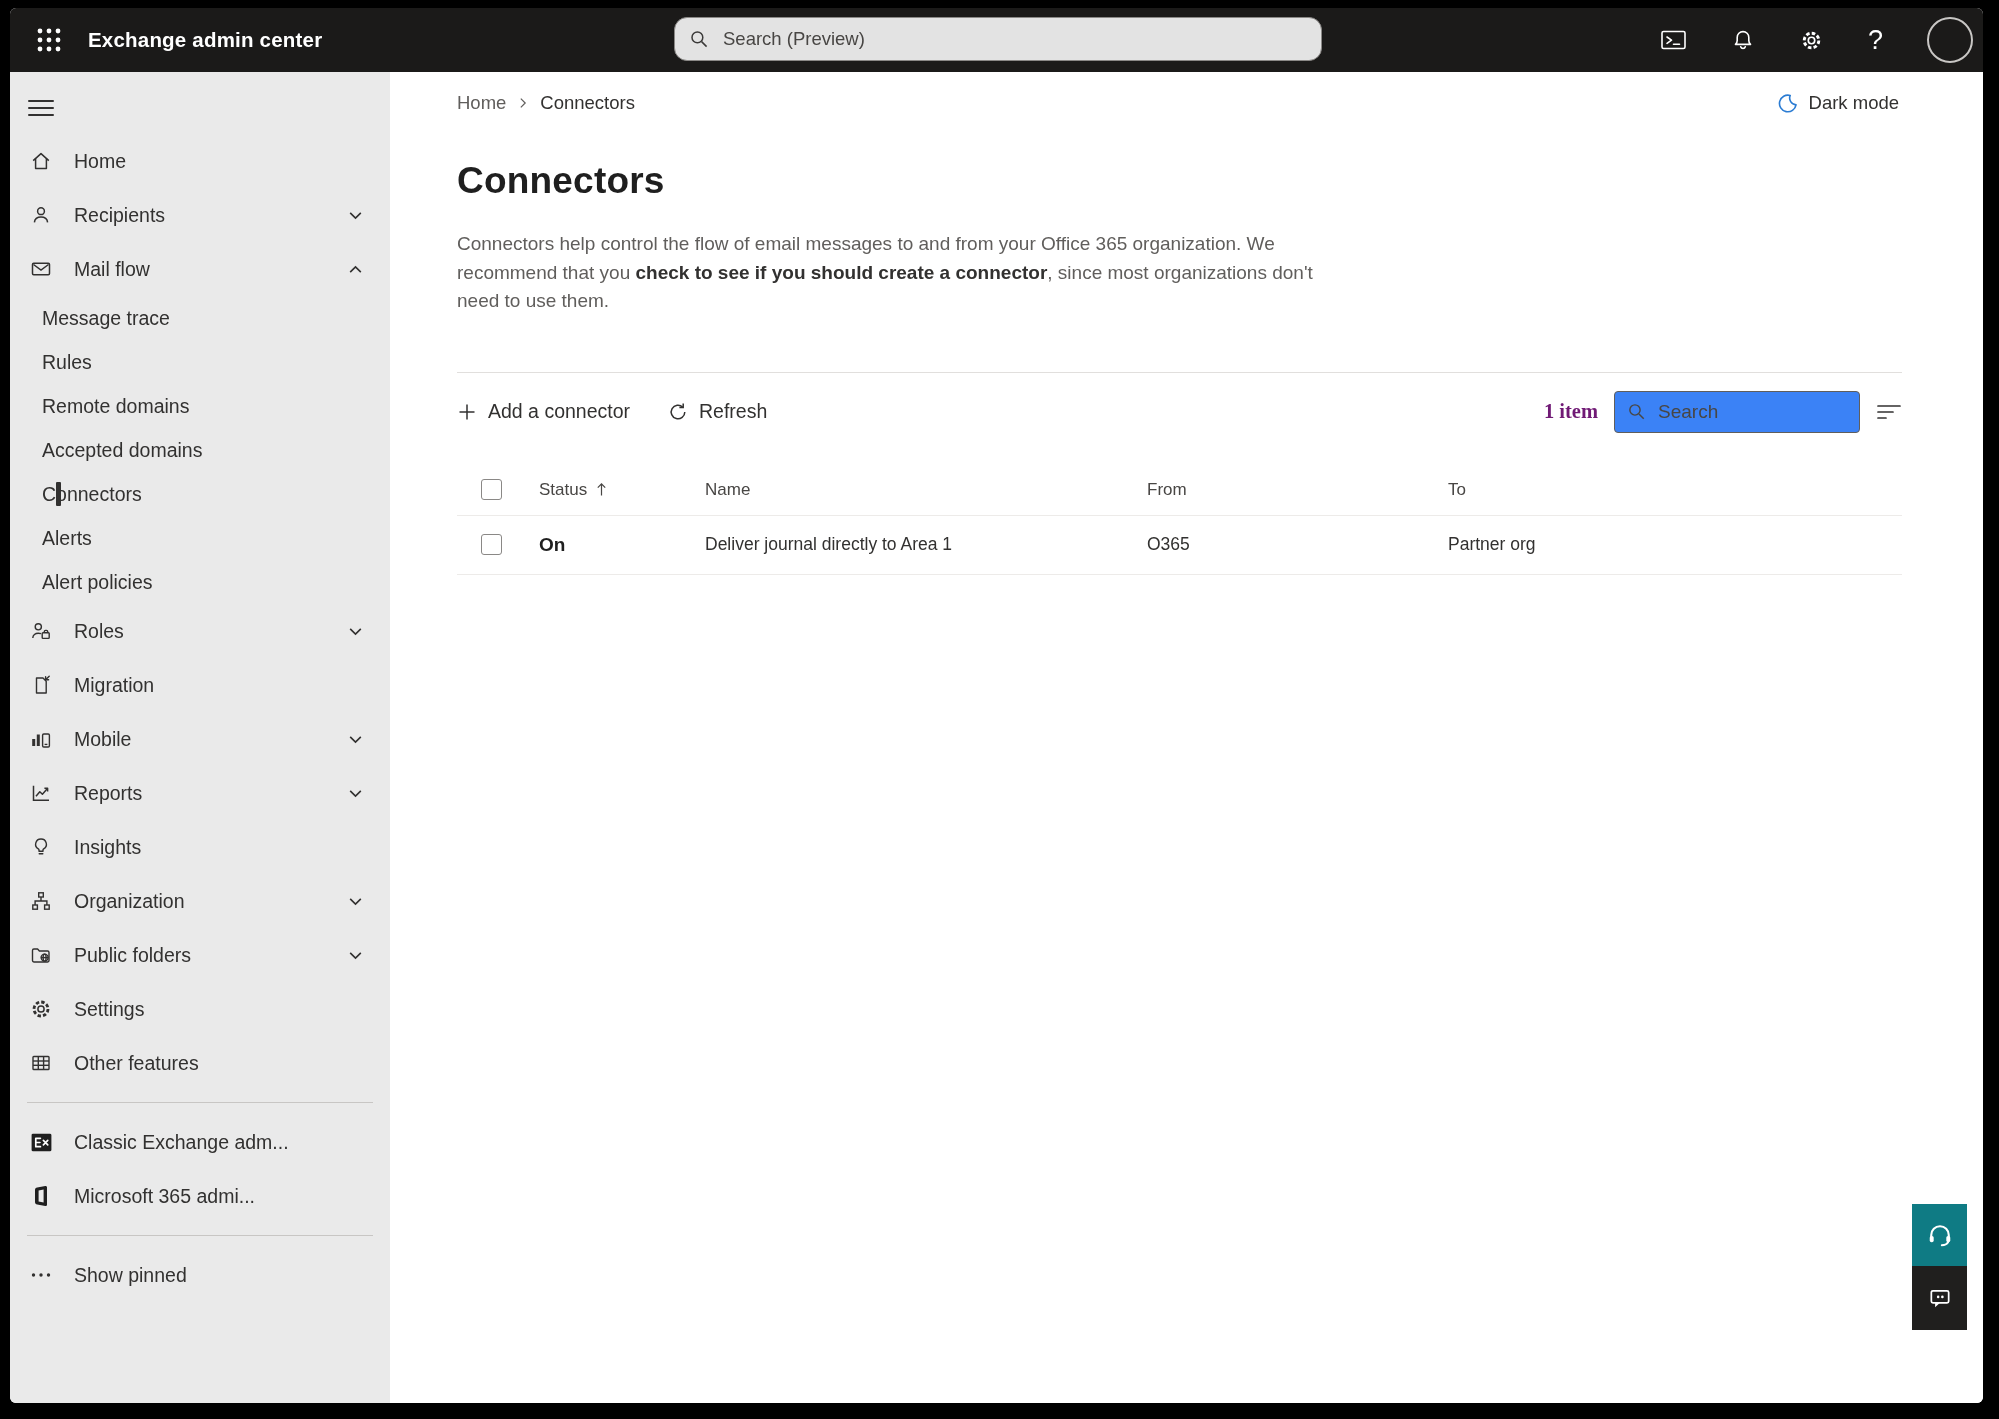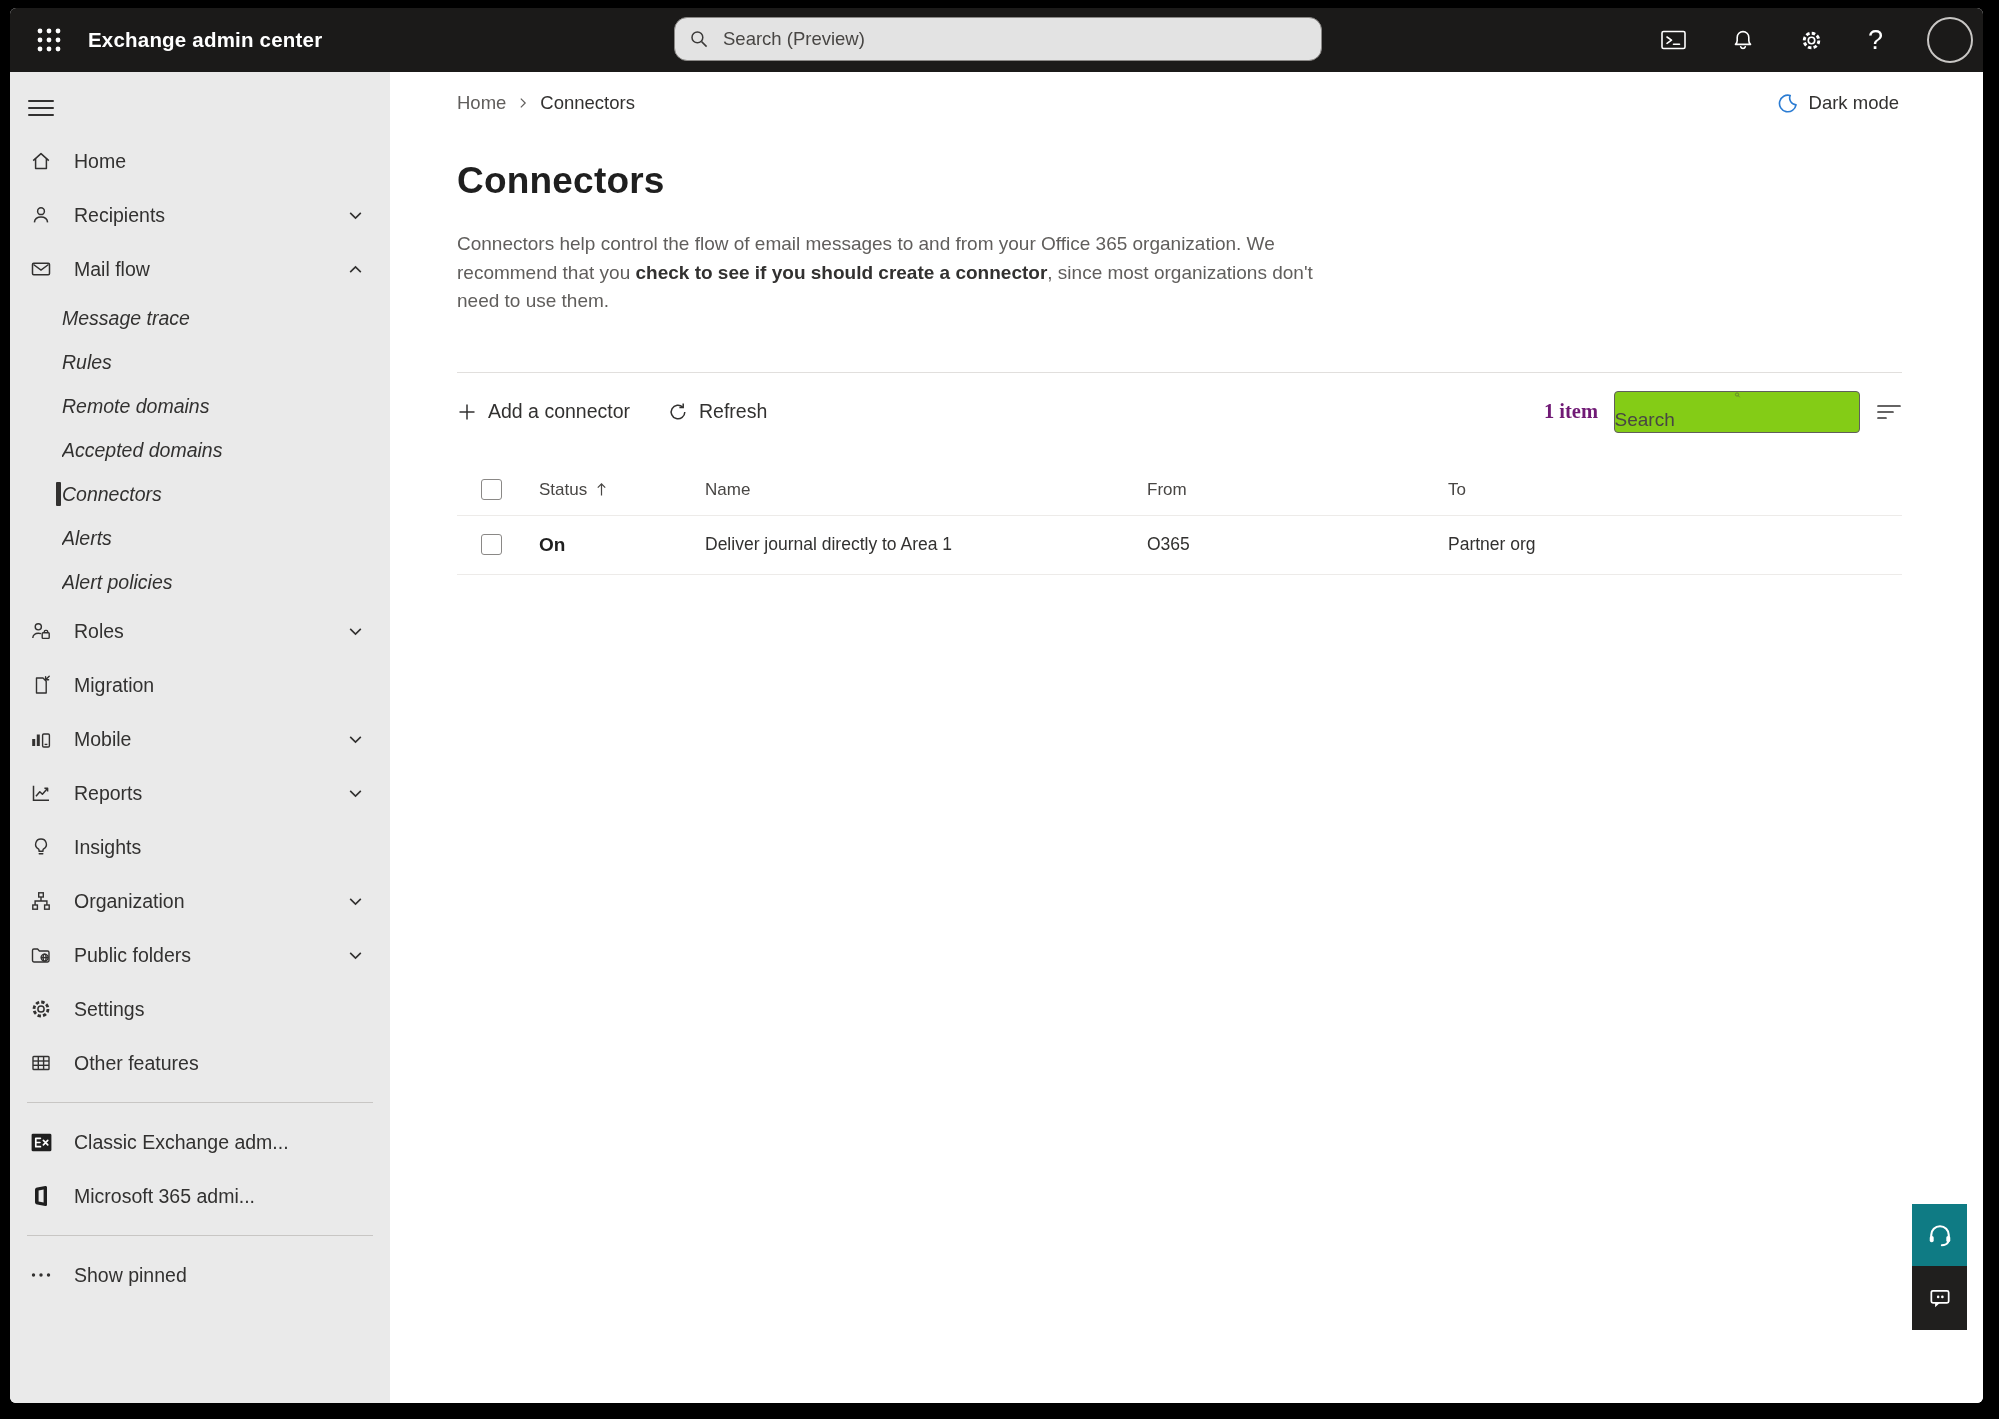--- a/index.html
+++ b/index.html
@@ -18,21 +18,21 @@
   .help-glyph{font-size:27px;font-weight:400;color:#fff;line-height:1;}
   .avatar{width:46px;height:46px;border-radius:50%;border:2px solid #c8c6c4;background:#1b1a19;box-sizing:border-box;display:block;cursor:pointer;}
   
   .body-row{flex:1;display:flex;min-height:0;}
   .sidebar{width:380px;flex:none;background:#eaeaea;overflow:hidden;color:#323130;}
   .hamburger{margin:16px 0 6px 18px;width:40px;height:40px;background:none;border:none;cursor:pointer;display:flex;align-items:center;justify-content:flex-start;padding:0;}
   .nav{display:flex;flex-direction:column;margin-top:6px;}
   .nav-item{position:relative;display:flex;align-items:center;height:54px;padding-left:18px;cursor:pointer;font-size:19.5px;color:#323130;}
   .nav-icon{width:26px;flex:none;display:flex;align-items:center;justify-content:center;}
   .nav-label{margin-left:20px;white-space:nowrap;overflow:hidden;}
-  .nav-item.sub{height:44px;padding-left:52px;font-style:italic;}
+  .nav-item.sub{height:44px;padding-left:32px;}
   .nav-item.sub .nav-label{margin-left:0;}
   .nav-item.selected::before{content:"";position:absolute;left:46px;top:50%;transform:translateY(-50%);width:5px;height:24px;background:#323130;border-radius:1px;}
   .chevron{margin-left:auto;margin-right:26px;display:flex;align-items:center;}
   .nav-divider{height:1px;background:#c8c6c4;margin:12px 17px;}
   
   .main{flex:1;background:#fff;min-width:0;position:relative;overflow:hidden;}
   .main-top{display:flex;align-items:center;justify-content:space-between;padding:16px 84px 0 67px;height:30px;}
   .breadcrumb{display:flex;align-items:center;gap:10px;font-size:18.5px;}
   .crumb-home{color:#605e5c;cursor:pointer;}
   .crumb-current{color:#323130;}
@@ -42,21 +42,21 @@
   h1.page-title{margin:42px 0 0;font-size:37px;font-weight:700;color:#1f1f1f;letter-spacing:.2px;}
   .page-desc{margin:28px 0 0;width:862px;font-size:19px;line-height:28.5px;color:#605e5c;}
   .page-desc .emph{color:#323130;font-weight:600;}
   .divider{margin-top:56px;height:1px;background:#e1dfdd;}
   
   .toolbar{display:flex;align-items:center;margin-top:10px;height:58px;}
   .tool-left{display:flex;align-items:center;gap:38px;}
   .tool-btn{display:flex;align-items:center;gap:11px;background:none;border:none;font-family:inherit;font-size:19.5px;color:#323130;cursor:pointer;padding:0;}
   .tool-right{margin-left:auto;display:flex;align-items:center;gap:16px;}
   .item-count{font-family:Liberation Serif, serif;font-weight:700;font-size:20.5px;color:#701a75;}
-  .search-small{width:246px;height:42px;box-sizing:border-box;border:1px solid #605e5c;border-radius:4px;background:#84cc16;display:flex;align-items:center;gap:10px;padding:0 12px;flex-direction:column;}
+  .search-small{width:246px;height:42px;box-sizing:border-box;border:1px solid #605e5c;border-radius:4px;background:#3b82f6;display:flex;align-items:center;gap:10px;padding:0 12px;}
   .search-small input{flex:1;min-width:0;border:none;outline:none;background:transparent;font-size:19px;color:#323130;font-family:inherit;}
   .search-small input::placeholder{color:#484644;opacity:1;}
   .filter-btn{background:none;border:none;padding:0;cursor:pointer;display:flex;align-items:center;}
   
   .table{margin-top:24px;}
   .t-head,.t-row{display:grid;grid-template-columns:58px 166px 442px 301px 1fr;align-items:center;padding-left:24px;}
   .t-head{height:50px;font-size:17px;color:#484644;}
   .t-row{height:58px;border-top:1px solid #edebe9;border-bottom:1px solid #edebe9;font-size:17.5px;color:#323130;}
   .checkbox{width:21px;height:21px;box-sizing:border-box;border:1px solid #8a8886;border-radius:3px;background:#fff;cursor:pointer;}
   .col-status-h{display:flex;align-items:center;gap:8px;}

